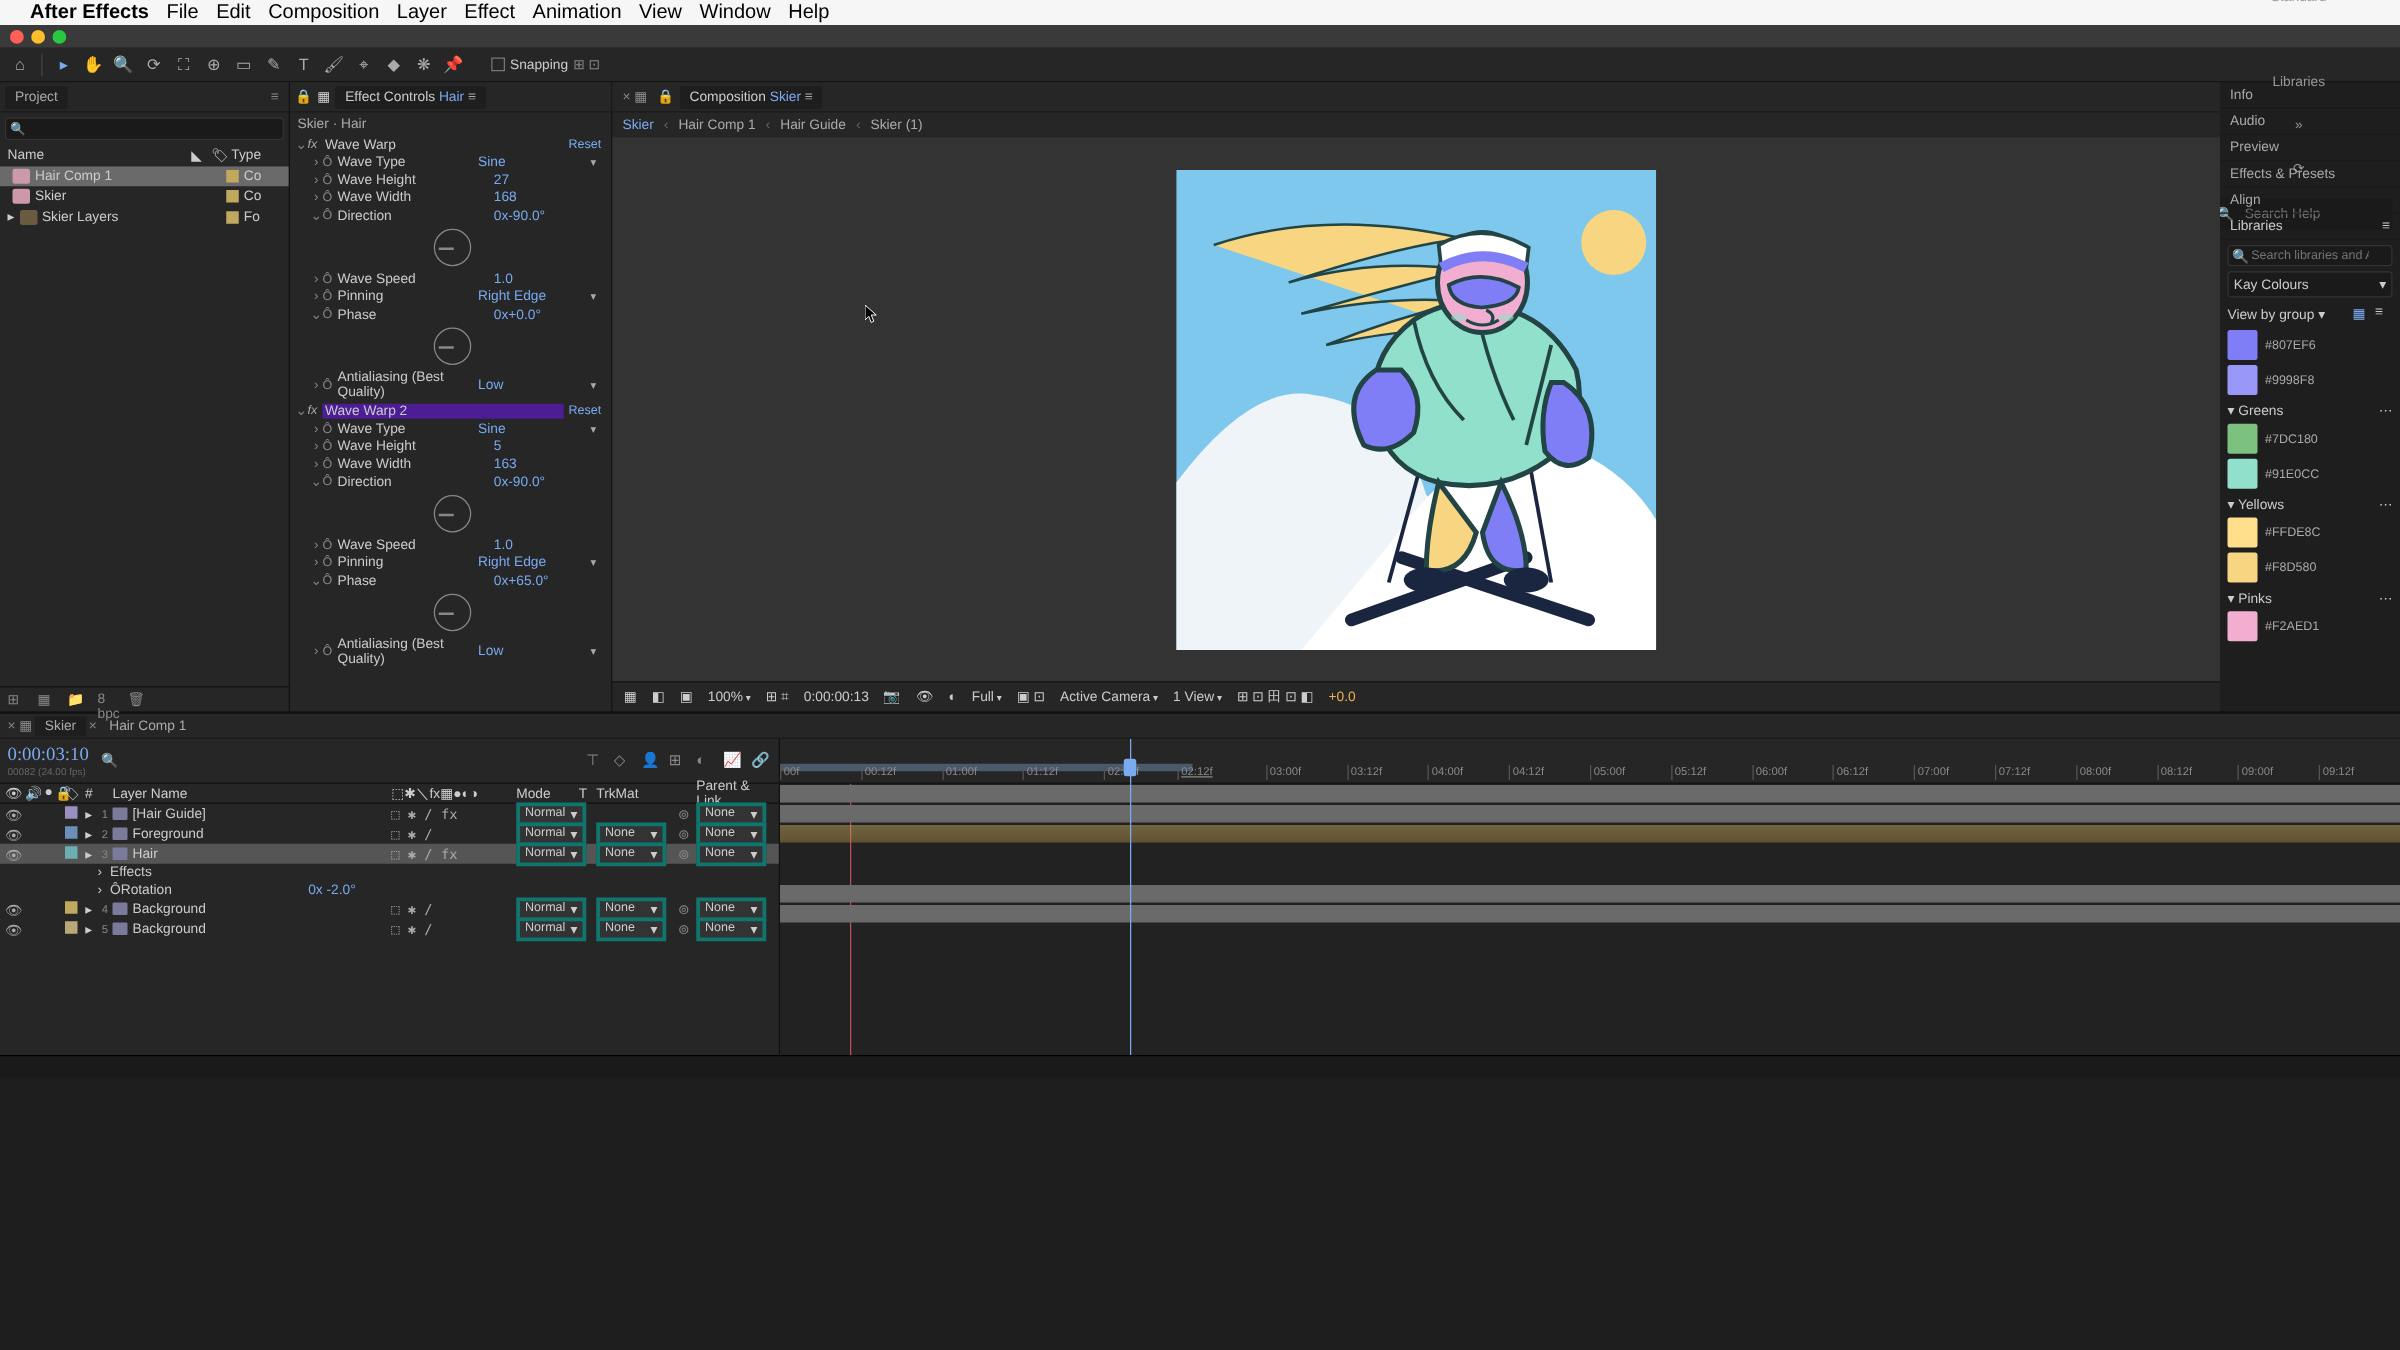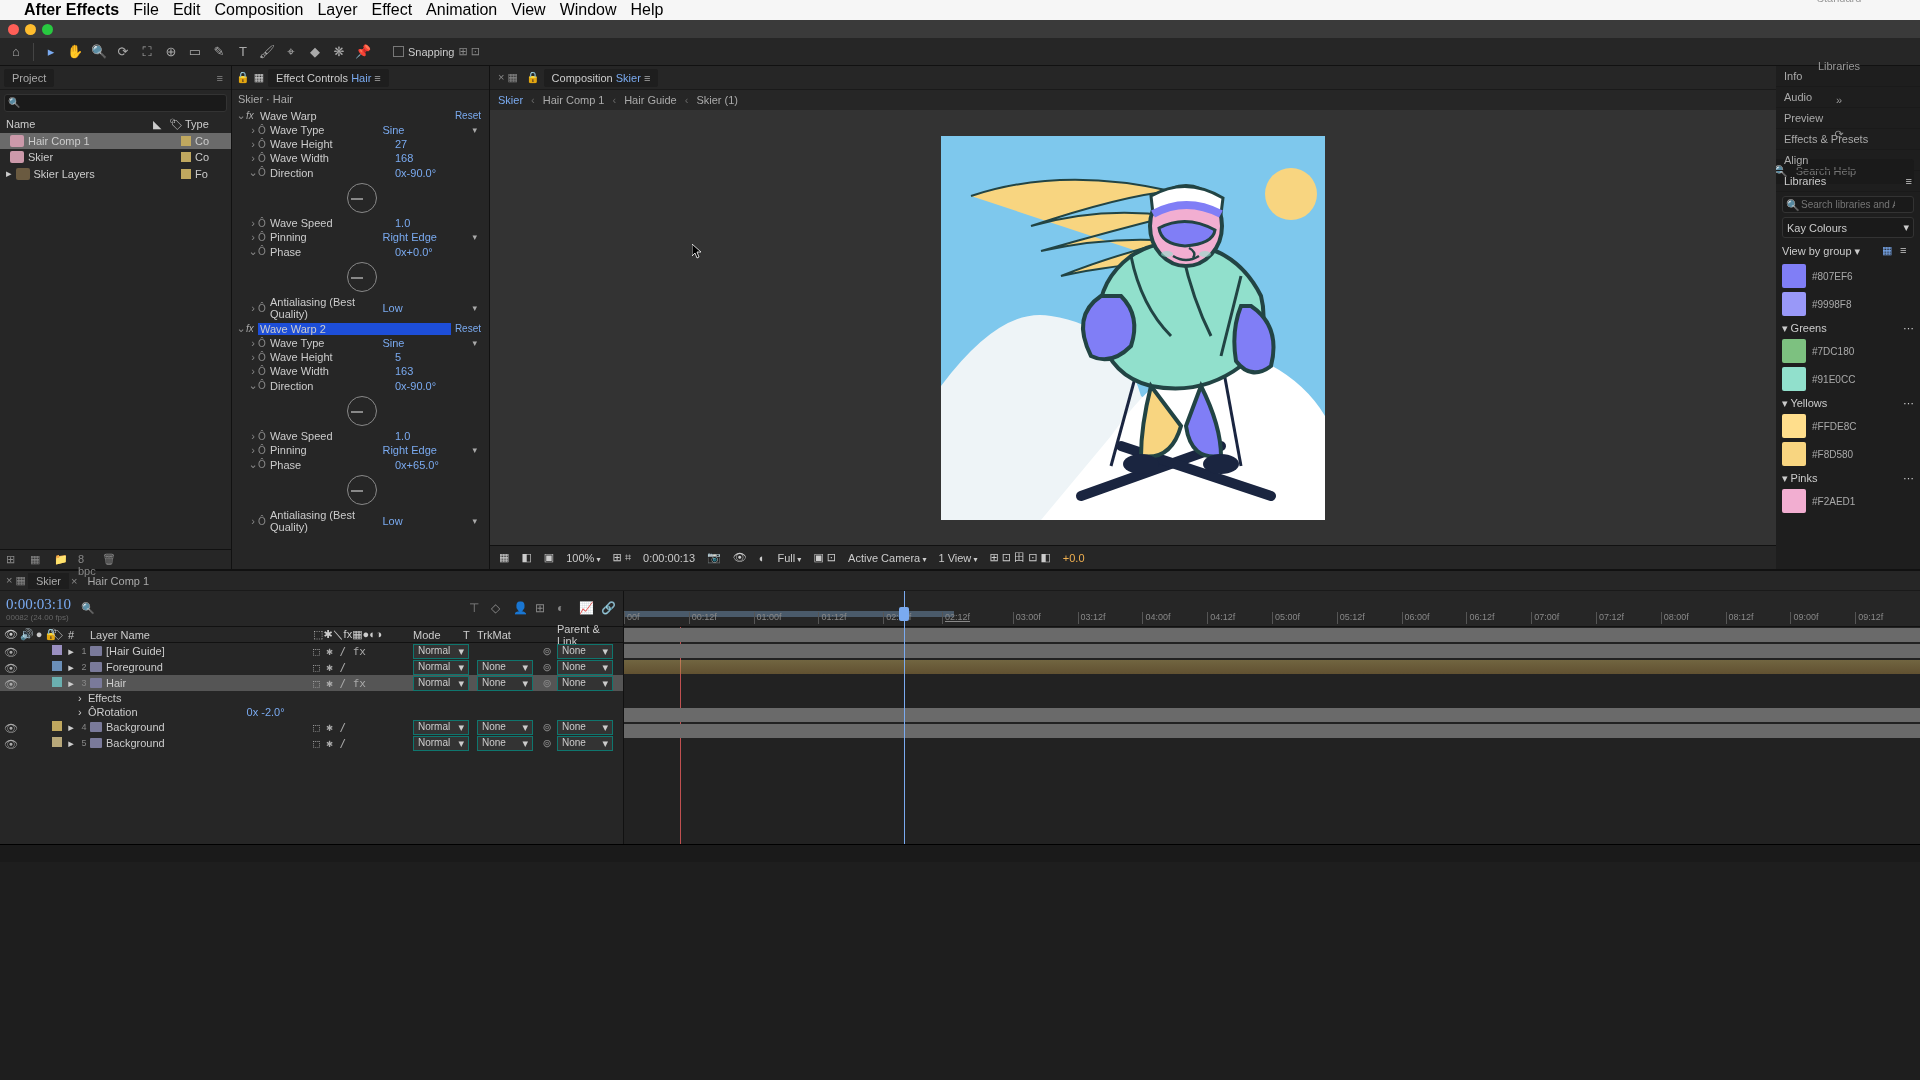--- a/index.html
+++ b/index.html
@@ -51,21 +51,21 @@
 .proj-footer { height:20px; border-top:1px solid #111; display:flex; align-items:center; padding:0 6px; gap:8px; }
 .proj-footer .fi { width:16px; height:14px; color:#888; font-size:11px; cursor:pointer; }
 .effects-panel { width:258px; }
 .eff-head { padding:3px 6px; font-size:11px; color:#aaa; }
 .eff-body { flex:1; overflow:auto; }
 .eff-row { display:flex; align-items:center; padding:1px 4px; font-size:11px; }
 .eff-row .tog { width:10px; text-align:center; color:#888; cursor:pointer; }
 .eff-row .fx { width:12px; color:#aaa; cursor:pointer; font-size:10px; font-style:italic; }
 .eff-row .stop { width:10px; color:#888; cursor:pointer; font-size:10px; }
 .eff-row .name { flex:1; color:#ccc; padding-left:2px; }
-.eff-row.sel .name { background:#1d4ed8; }
+.eff-row.sel .name { background:#4c1d95; }
 .eff-row .reset { color:#7aaaf0; cursor:pointer; padding:0 4px; font-size:10px; }
 .eff-row .val { width:90px; color:#7aaaf0; cursor:pointer; }
 .eff-row .dd { color:#aaa; cursor:pointer; font-size:9px; margin-right:8px; }
 .eff-row.indent1 { padding-left:16px; }
 .eff-dial { width:30px; height:30px; border:1.5px solid #888; border-radius:50%; margin:3px 0 3px 115px; position:relative; }
 .eff-dial::after { content:""; position:absolute; width:12px; height:1.5px; background:#888; left:3px; top:50%; }
 .comp-panel { flex:1; background:#262626; display:flex; flex-direction:column; }
 .breadcrumb { height:20px; display:flex; align-items:center; gap:8px; padding:0 8px; font-size:11px; }
 .breadcrumb .bc { color:#aaa; cursor:pointer; }
 .breadcrumb .bc.active { color:#7aaaf0; }
@@ -124,21 +124,21 @@
 .layer-row .eye { width:12px; height:10px; color:#aaa; }
 .layer-row .c2 { width:14px; text-align:center; color:#888; }
 .layer-row .c3 { width:14px; text-align:center; }
 .layer-row .colorbox { width:10px; height:10px; display:inline-block; }
 .cb-lav{background:#9a8fc0;} .cb-blue{background:#6b8fb8;} .cb-aqua{background:#6bb0b0;} .cb-yel{background:#c0a85f;} .cb-sand{background:#b8a87a;}
 .layer-row .c4 { width:12px; text-align:center; color:#888; font-size:9px; }
 .layer-row .c5 { flex:1; display:flex; align-items:center; gap:4px; }
 .layer-row .lico { width:12px; height:10px; background:#7a7a9a; border-radius:1px; }
 .layer-row .c6 { width:100px; font-family:monospace; color:#aaa; display:flex; gap:1px;text-align:center; }
 .layer-row .c7 { width:50px; }
-.layer-row .mode-dd { background:#333; border:1px solid #0f766e; padding:0 4px; font-size:10px; cursor:pointer; width:56px; display:flex; justify-content:space-between; }
+.layer-row .mode-dd { background:#333; border:3px solid #0f766e; padding:0 4px; font-size:10px; cursor:pointer; width:56px; display:flex; justify-content:space-between; }
 .layer-row .c8 { width:14px; }
 .layer-row .c9 { width:60px; }
 .layer-row .c10 { width:20px; text-align:center; color:#888; }
 .layer-row .c11 { width:66px; }
 .prop-row { height:14px; display:flex; align-items:center; font-size:10px; padding-left:78px; color:#aaa; }
 .prop-row .pn { flex:0 0 150px; }
 .prop-row .pv { color:#7aaaf0; }
 .tl-right { flex:1; background:#222; position:relative; overflow:hidden; }
 .time-ruler { height:36px; border-bottom:1px solid #111; position:relative; background:#262626; }
 .ruler-marks { position:absolute; bottom:0; width:100%; height:16px; display:flex; }

